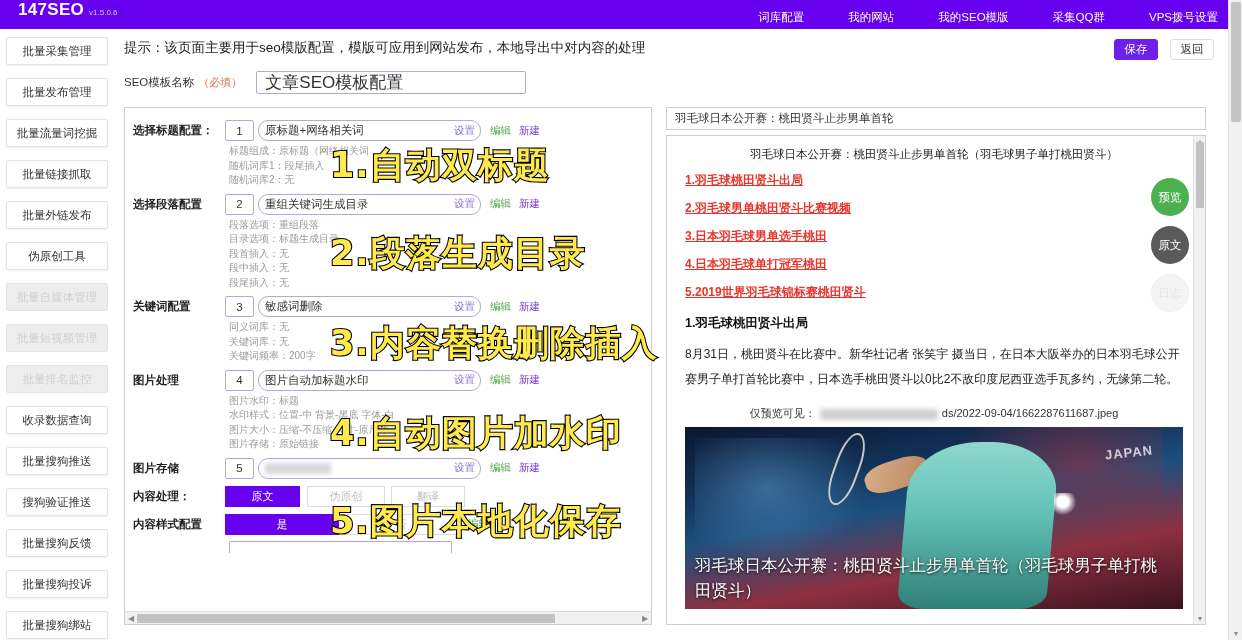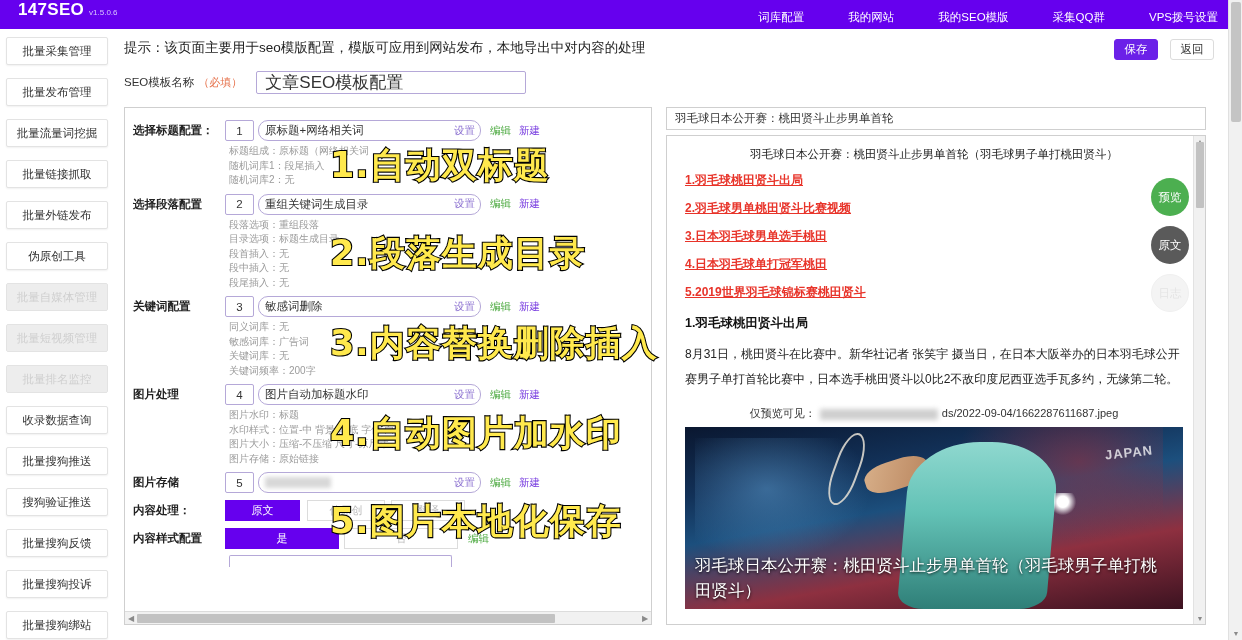--- a/index.html
+++ b/index.html
@@ -369,21 +369,20 @@
           <span class="val">敏感词删除</span>
           <span class="setbtn">设置</span>
         </div>
         <div class="cfg-actions">
           <span class="act-edit">编辑</span>
           <span class="act-new">新建</span>
         </div>
       </div>
       <div class="cfg-detail">
         <div>同义词库：无</div>
-        <div>敏感词库：广告词</div>
         <div>关键词库：无</div>
         <div>关键词频率：200字</div>
       </div>
 
       <div class="cfg-row">
         <span class="cfg-label">图片处理</span>
         <div class="cfg-num">4</div>
         <div class="cfg-select">
           <span class="val">图片自动加标题水印</span>
           <span class="setbtn">设置</span>

